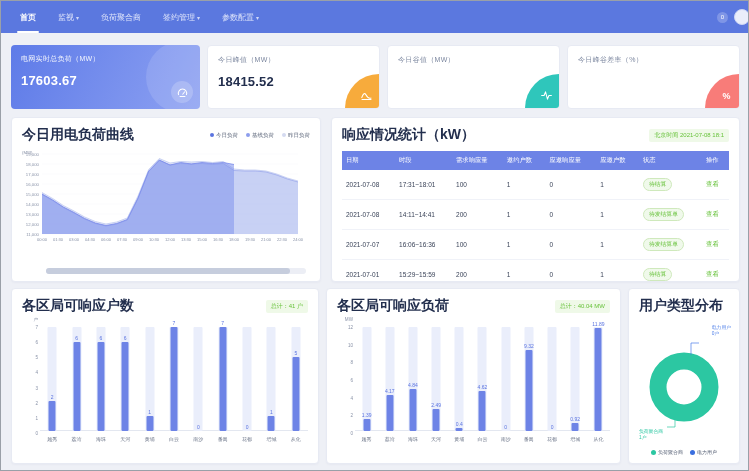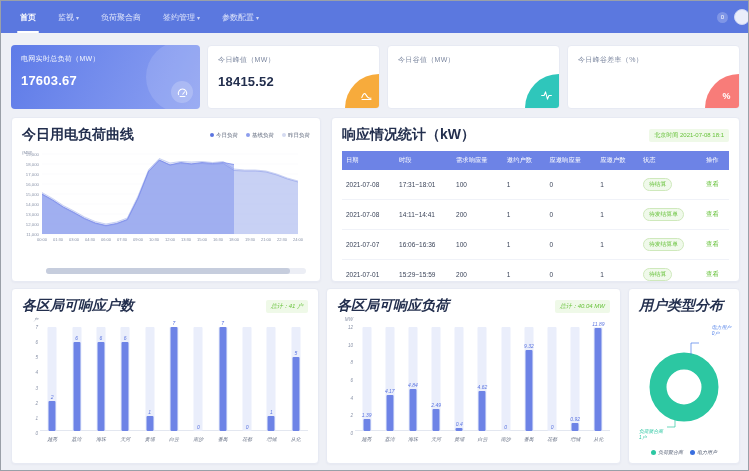--- a/index.html
+++ b/index.html
@@ -18,21 +18,21 @@
   .nav-item.active::after{content:"";position:absolute;left:8px;right:8px;bottom:0;height:2px;background:#fff;border-radius:1px;}
   .nav-item .caret{font-size:6px;color:#cfd8f8;}
   .nav-right{margin-left:auto;display:flex;align-items:center;gap:6px;}
   .notif{width:11px;height:11px;border-radius:50%;background:rgba(255,255,255,.22);font-size:6px;display:flex;align-items:center;justify-content:center;color:#fff;}
   .avatar{width:16px;height:16px;border-radius:50%;background:#e9edfb;margin-right:-10px;border:1px solid #cdd6f5;}
 
   
   .content{position:absolute;top:32px;left:0;right:0;bottom:0;padding:12px 8px 0 10px;}
   .kpi-row{display:flex;gap:7px;height:64px;}
   .mid-row{display:flex;gap:10px;height:165px;margin-top:8px;}
-  .bottom-row{display:flex;gap:7px;height:176px;margin-top:6px;font-style:italic;}
+  .bottom-row{display:flex;gap:7px;height:176px;margin-top:6px;}
   .card{background:#fff;border:1px solid #e7eaf3;border-radius:4px;box-shadow:0 1px 2px rgba(40,60,120,.04);}
 
   
   .kpi{position:relative;flex:1;border-radius:4px;background:#fff;border:1px solid #e7eaf3;padding:9px 10px;overflow:hidden;}
   .kpi .k-label{font-size:7px;color:#7d88a0;letter-spacing:.3px;}
   .kpi .k-value{font-size:13px;font-weight:bold;color:#232f4e;margin-top:9px;letter-spacing:.2px;}
   .kpi.primary{flex:1.12;background:linear-gradient(115deg,#5e7be8,#8da1f2);border:none;}
   .kpi.primary .k-label{color:rgba(255,255,255,.92);}
   .kpi.primary .k-value{color:#fff;}
   .kpi .deco{position:absolute;right:-18px;top:-4px;width:72px;height:72px;border-radius:50%;background:rgba(255,255,255,.13);}

